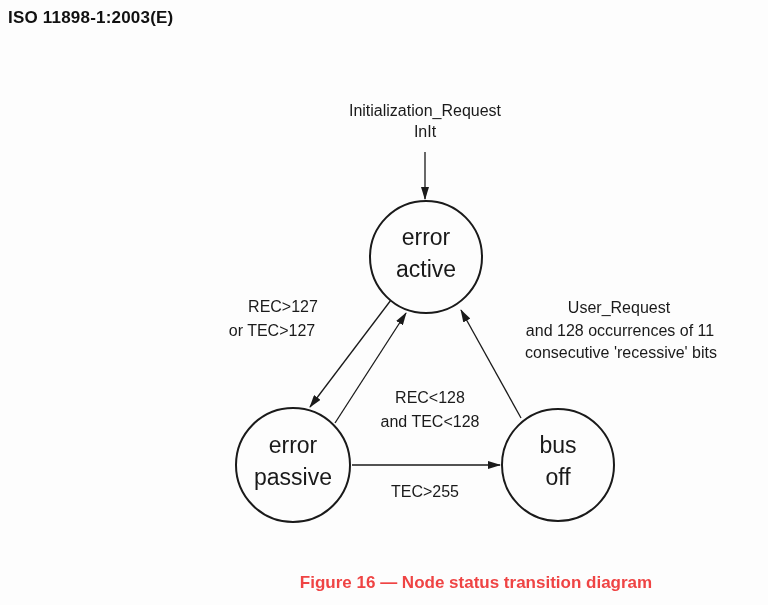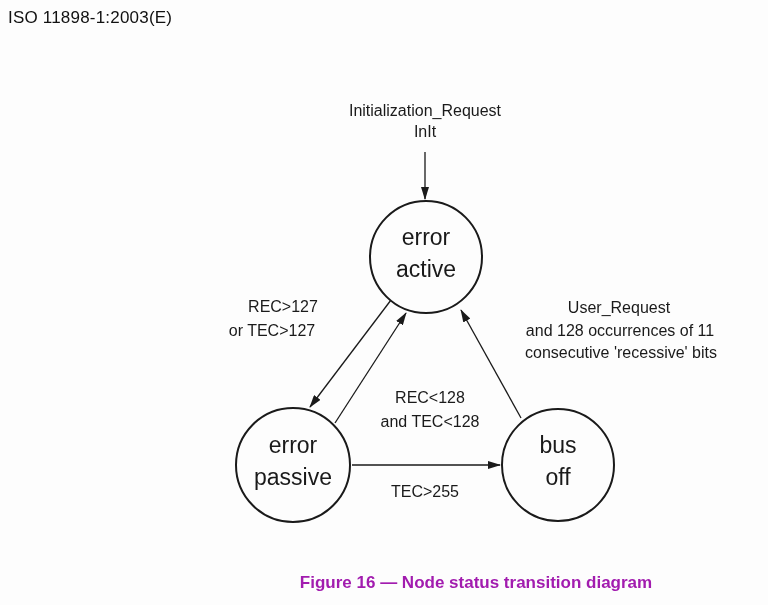--- a/index.html
+++ b/index.html
@@ -14,21 +14,21 @@
     background: #fdfdfd;
     font-family: "Liberation Sans", sans-serif;
     color: #1a1a1a;
     overflow: hidden;
   }
   .doc-header {
     position: absolute;
     left: 8px;
     top: 8px;
     font-size: 17px;
-    font-weight: normal;
+    font-weight: bold;
     letter-spacing: 0.2px;
     color: #111;
   }
   .diagram-svg {
     position: absolute;
     left: 0;
     top: 0;
     width: 768px;
     height: 605px;
   }
@@ -55,21 +55,21 @@
     text-anchor: middle;
   }
   .fig-caption {
     position: absolute;
     left: 476px;
     top: 573px;
     transform: translateX(-50%);
     white-space: nowrap;
     font-size: 17px;
     font-weight: bold;
-    color: #a21caf;
+    color: #ef4444;
   }
 </style>
 </head>
 <body>
 
 <div class="page">
 
   <div class="doc-header">ISO 11898-1:2003(E)</div>
 
   <svg class="diagram-svg" viewBox="0 0 768 605" xmlns="http://www.w3.org/2000/svg">

